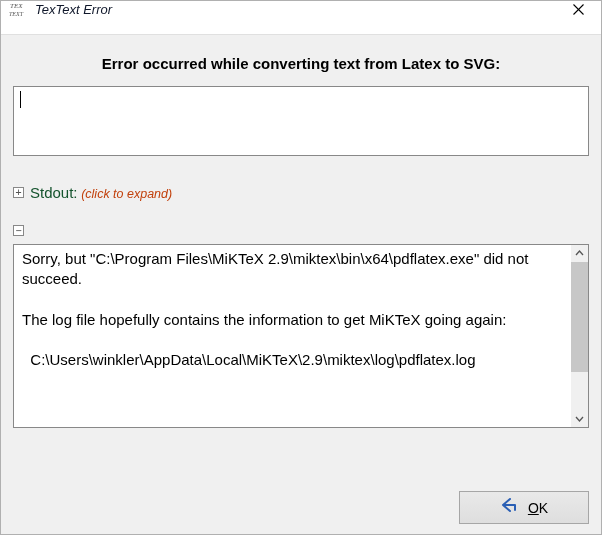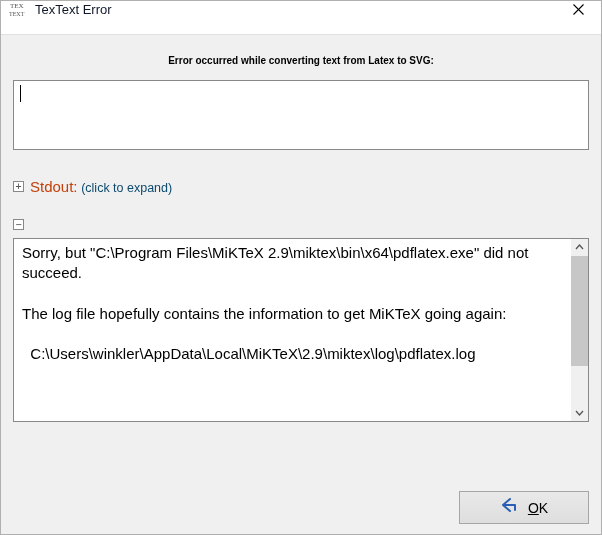--- a/index.html
+++ b/index.html
@@ -12,20 +12,21 @@
       overflow: hidden;
       border: 1px solid #b0b0b0;
     }
     .titlebar {
       height: 34px;
       background: #ffffff;
       display: flex;
       align-items: center;
       padding: 0 0 17px 8px;
       border-bottom: 1px solid #e0e0e0;
+      font-style: italic;
     }
     .titlebar .icon {
       width: 18px; height: 18px;
       margin-right: 8px;
       display: flex; align-items: center; justify-content: center;
     }
     .titlebar .title {
       font-size: 13px;
       color: #0f172a;
       flex: 1;
@@ -37,21 +38,21 @@
     }
     .content {
       padding: 12px 12px 10px 12px;
       display: flex;
       flex-direction: column;
       height: calc(100% - 34px);
     }
     .heading {
       font-weight: bold;
       text-align: center;
-      font-size: 10px;
+      font-size: 15px;
       color: #000;
       margin: 8px 0 14px 0;
     }
     .mainbox {
       background: #ffffff;
       border: 1px solid #888;
       height: 70px;
       padding: 4px 6px;
       font-size: 14px;
       color: #000;
@@ -79,25 +80,26 @@
       align-items: center; justify-content: center;
       font-size: 10px;
       line-height: 1;
       color: #555;
       background: #fff;
       cursor: default;
       font-family: monospace;
     }
     .expander-label {
       font-size: 15px;
-      color: #c2410c;
+      color: #14532d;
     }
     .expander-hint {
       font-size: 12.5px;
-      color: #0c4a6e;
+      font-style: italic;
+      color: #c2410c;
     }
     .stdout-row { margin-bottom: 20px; }
     .stderr-box-wrap {
       border: 1px solid #888;
       background: #fff;
       display: flex;
       height: 184px;
       margin-top: 4px;
     }
     .stderr-box {

